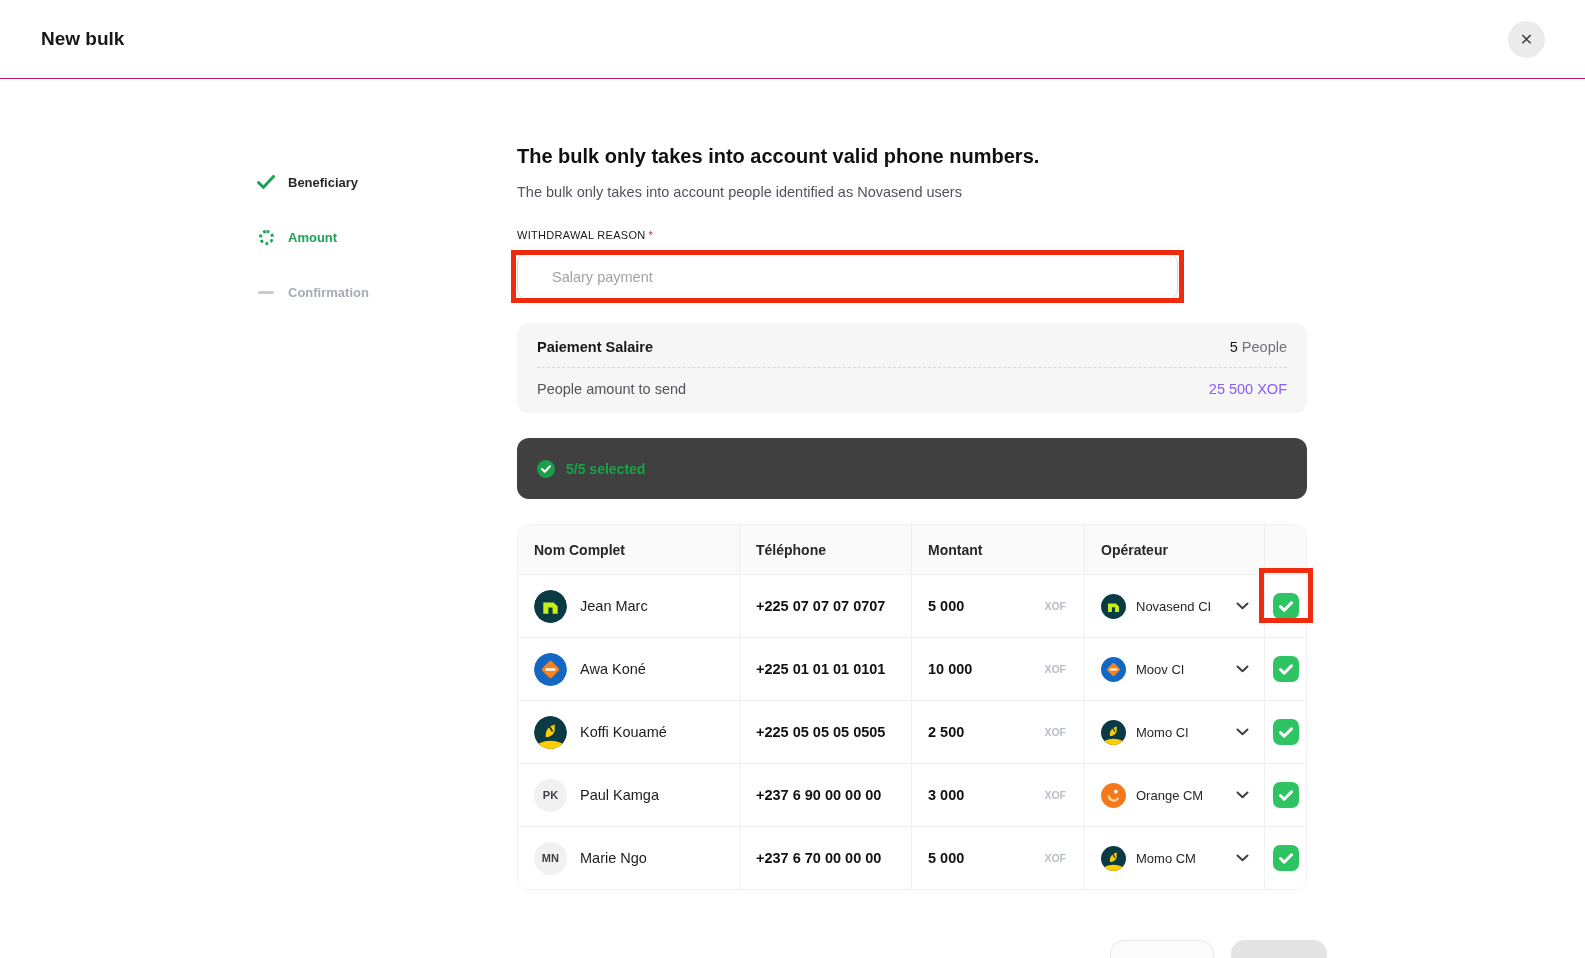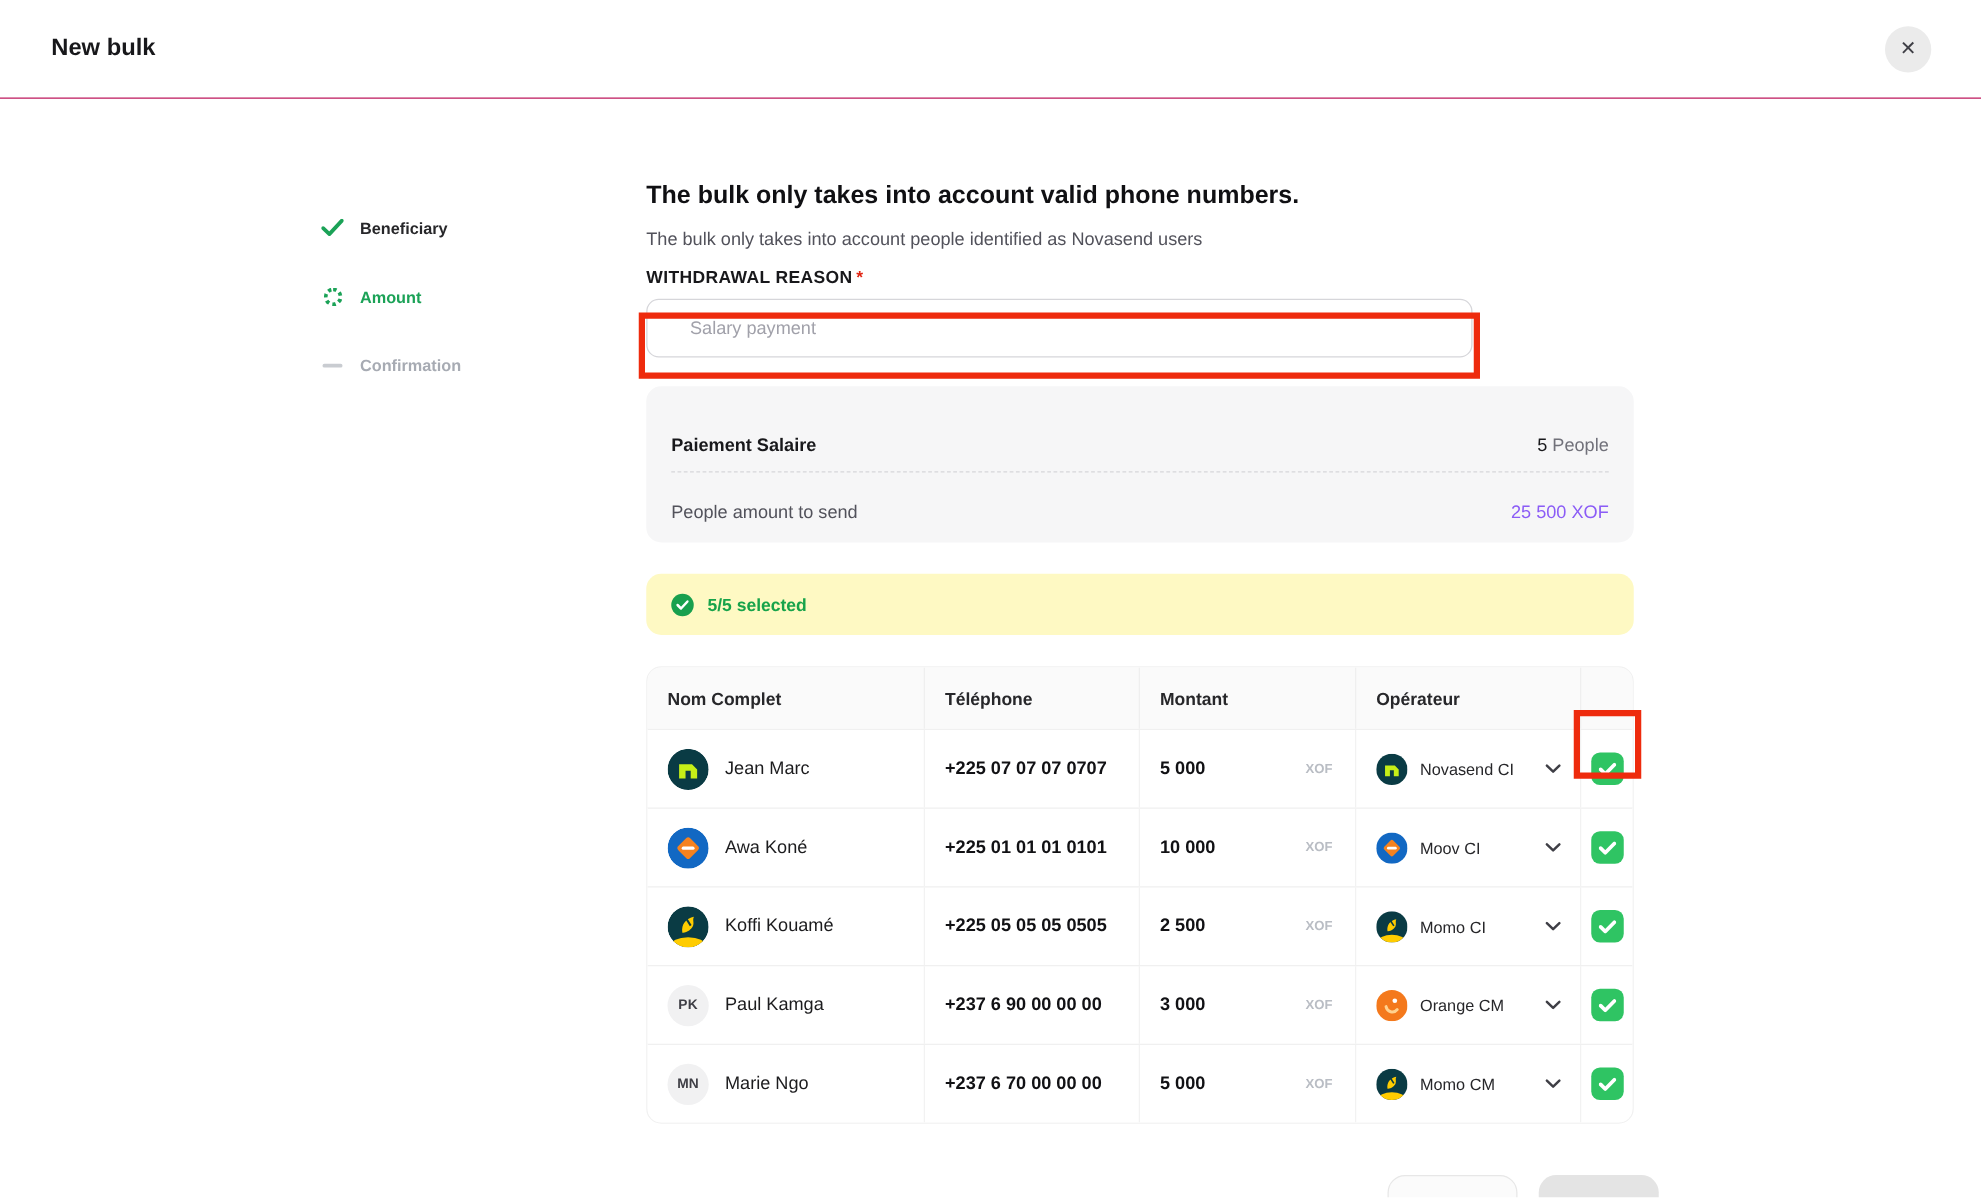--- a/index.html
+++ b/index.html
@@ -23,40 +23,40 @@
   .step-label { margin-left:11px; font-size:13px; font-weight:700; color:#27272a; }
   .step.active .step-label { color:#1ba257; }
   .step.pending .step-label { color:#a7abb3; }
   .spinner { width:15px; height:15px; border:3px dotted #1ba257; border-radius:50%; }
   .dash { width:16px; height:3px; border-radius:2px; background:#c9ccd1; }
 
   
   .content { position:absolute; left:517px; top:145px; width:790px; }
   .content h2 { font-size:20px; font-weight:700; color:#101013; line-height:23px; margin-bottom:16px; }
   .subtitle { font-size:14.5px; color:#52525b; line-height:17px; }
-  .field-label { display:block; margin-top:14px; font-size:14px; font-weight:700;
+  .field-label { display:block; margin-top:28px; font-size:11px; font-weight:400;
                  color:#18181b; letter-spacing:.3px; line-height:13px; }
   .req { color:#e02412; margin-left:3px; }
   .reason-input { display:block; margin-top:11px; width:661px; height:47px;
                   border:1px solid #d6d6da; border-radius:10px; padding:0 34px;
                   font-size:14.5px; color:#18181b; outline:none; font-family:inherit; background:#fff; }
   .reason-input::placeholder { color:#a1a1aa; }
 
   
   .summary-card { margin-top:23px; background:#f6f6f7; border-radius:12px; padding:16px 20px; }
-  .sum-row { display:flex; align-items:flex-end;margin-top:24px; }
+  .sum-row { display:flex; align-items:flex-end; }
   .sum-name { font-size:14.5px; font-weight:700; color:#18181b; }
   .sum-people { margin-left:auto; font-size:14.5px; color:#71717a; }
   .sum-people .cnt { color:#18181b; }
   .sum-divider { border-bottom:1.5px dashed #d6d6da; margin:12px 0 13px; }
   .sum-total-label { font-size:14.5px; color:#52525b; }
   .sum-total-value { margin-left:auto; font-size:14.5px; font-weight:400; color:#8b5cf6; }
 
   
-  .selection-banner { margin-top:25px; height:49px; background:#fef9c3; border-radius:12px;
+  .selection-banner { margin-top:25px; height:61px; background:#404040; border-radius:12px;
                       display:flex; align-items:center; padding:0 20px; }
   .badge-check { width:18px; height:18px; border-radius:50%; background:#18a04e;
                  display:flex; align-items:center; justify-content:center; flex:none; }
   .sel-text { margin-left:11px; font-size:14px; font-weight:700; color:#17a34a; }
 
   
   .table { margin-top:25px; border:1px solid #f1f1f1; border-radius:12px; overflow:hidden; }
   .thead, .trow { display:grid; grid-template-columns:222px 172px 173px 180px 41px; }
   .thead { background:#fafafa; height:49px; }
   .th { display:flex; align-items:center; padding-left:16px; font-size:14px; font-weight:700;

